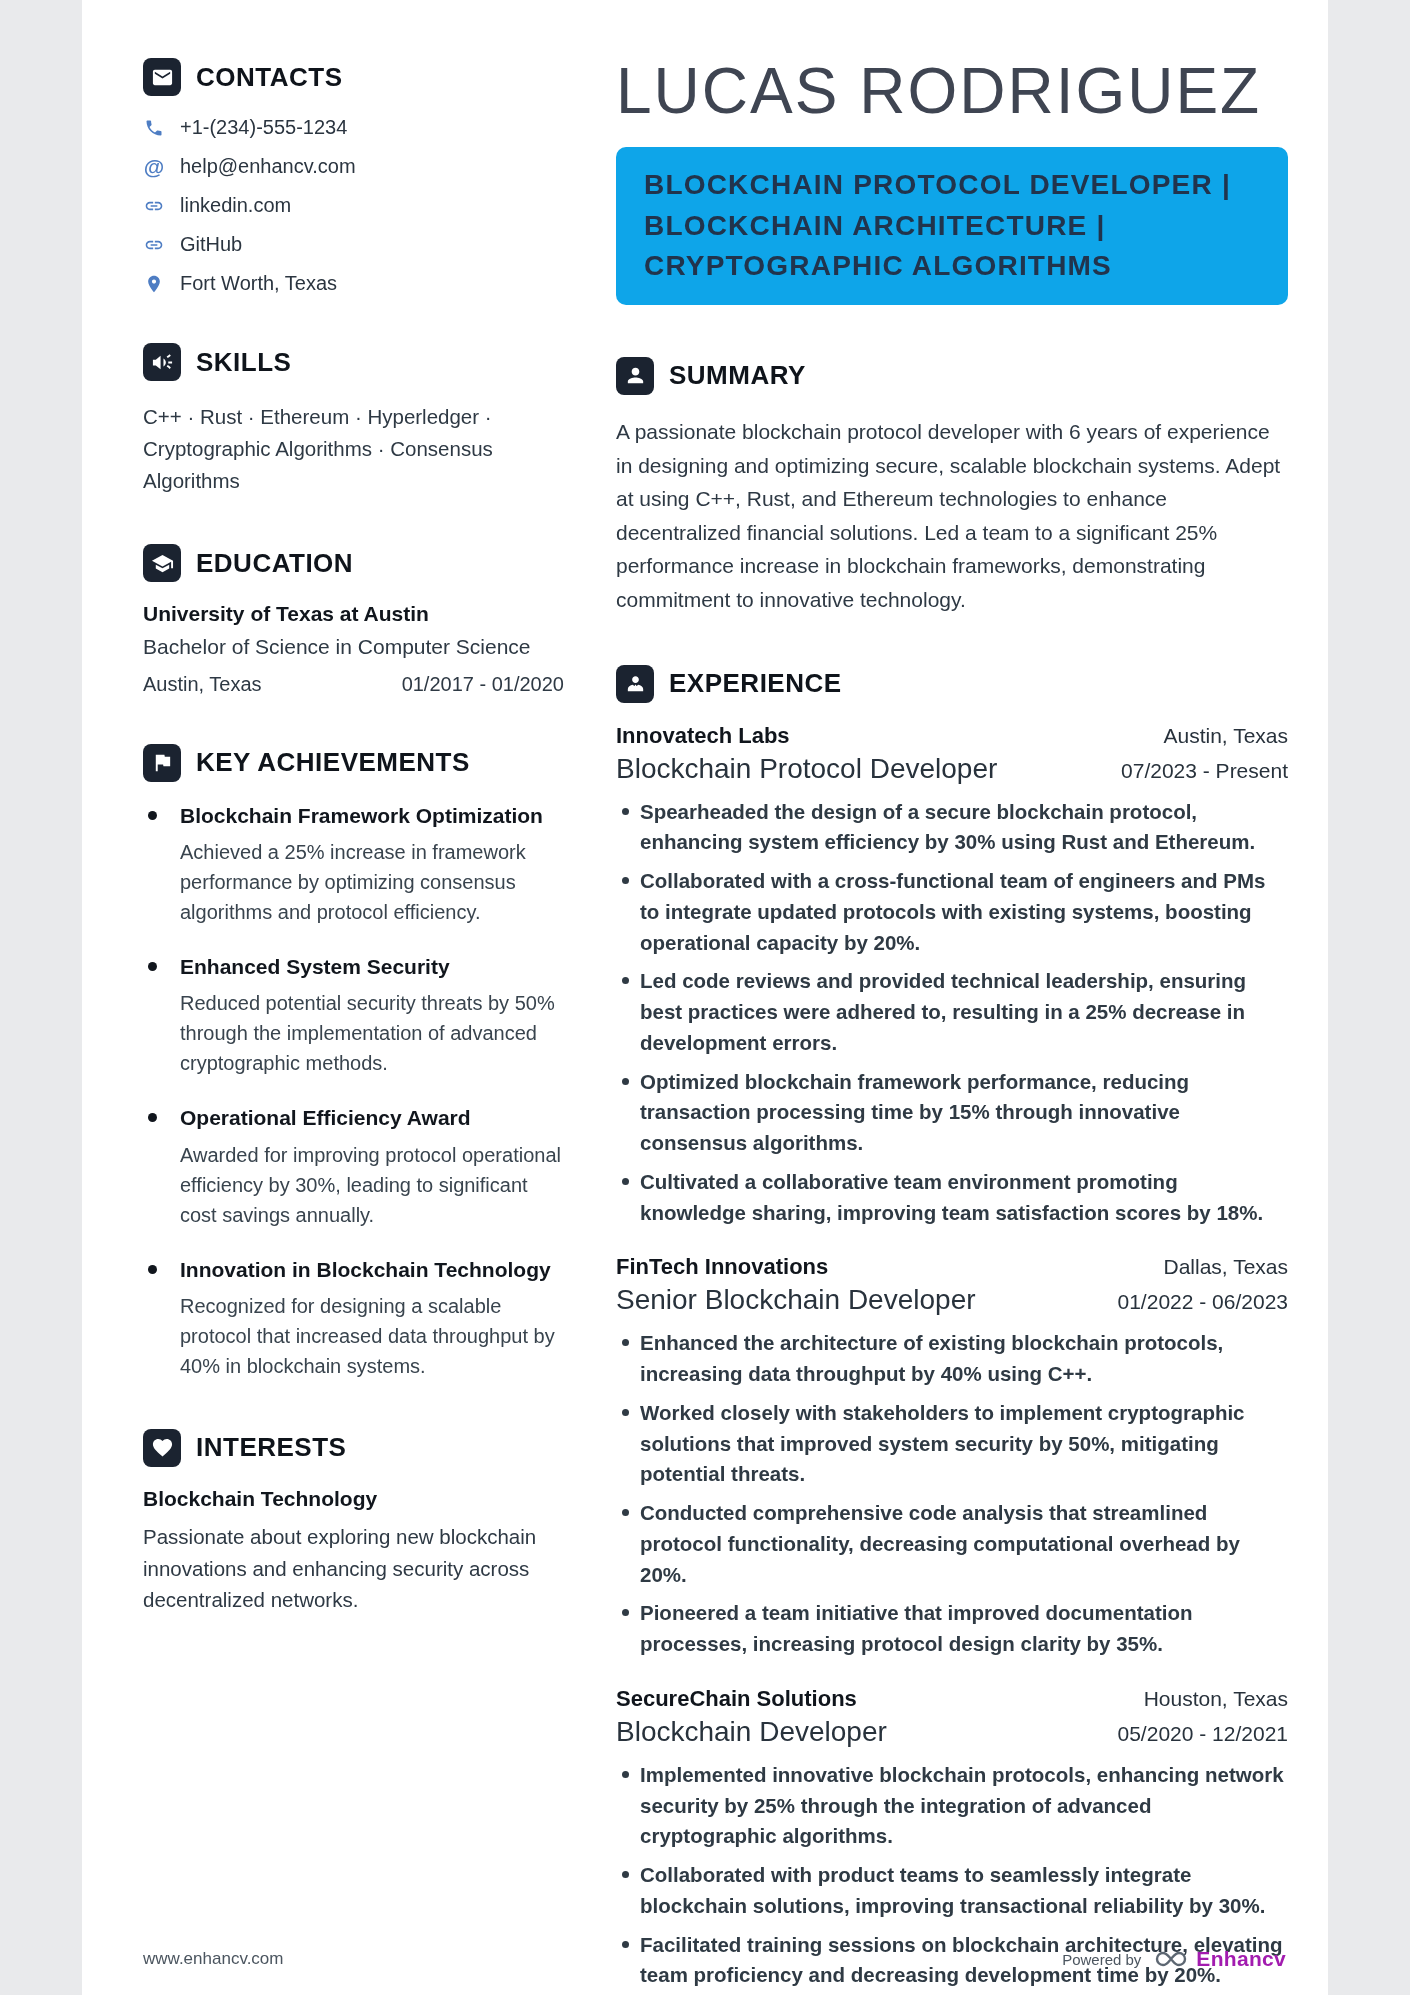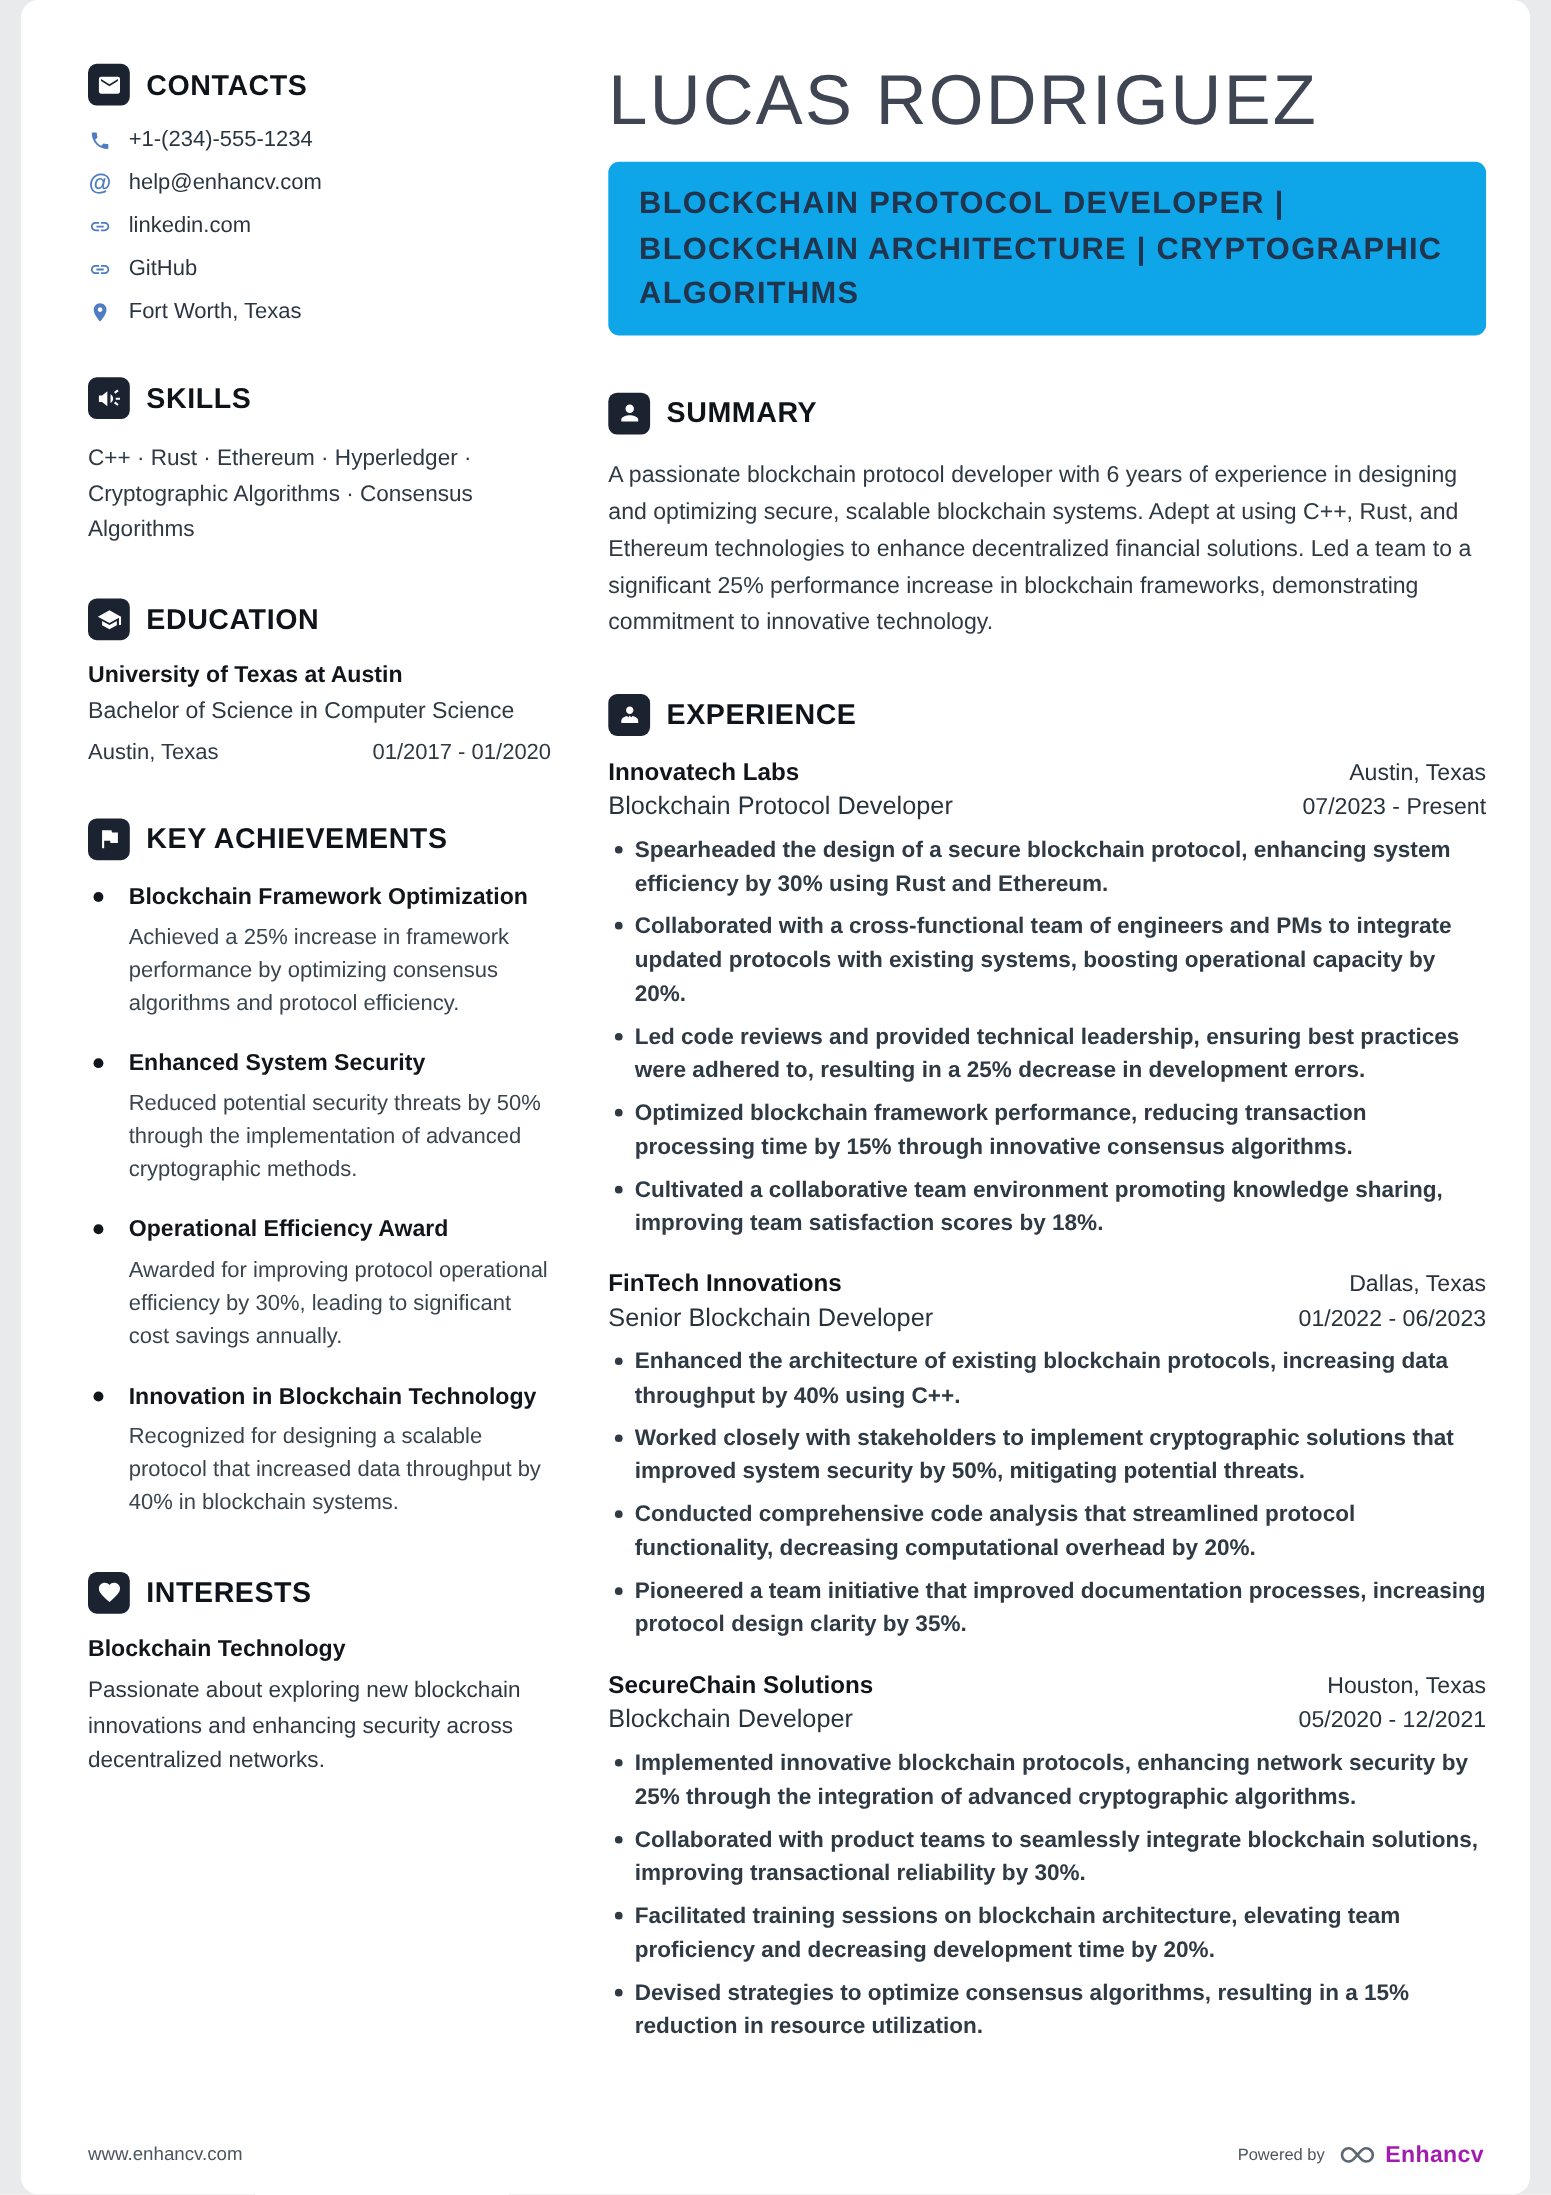--- a/index.html
+++ b/index.html
@@ -1,26 +1,25 @@
 <!DOCTYPE html>
 <html><head>
 <meta charset="utf-8">
 <style>
   * { box-sizing: border-box; }
   html, body { margin: 0; padding: 0; background: #e9eaec; }
   body { font-family: "Liberation Sans", "DejaVu Sans", sans-serif; color: #333e48; }
 
   .page {
     position: relative;
-    width: 1372px;
+    width: 1246px;
     height: 1995px;
     margin: 0 auto;
     background: #ffffff;
     overflow: hidden;
-    border-radius: 16px;
   }
 
   .columns {
     display: flex;
     padding: 58px 40px 0 61px;
     gap: 52px;
   }
   .left  { width: 421px; flex: none; }
   .right { flex: 1; min-width: 0; }
 
@@ -75,21 +74,21 @@
     line-height: 1.45;
     margin-bottom: 52px;
   }
 
   .summary-text { font-size: 21px; line-height: 1.6; color: #2e3944; }
 
   
   .job { margin-bottom: 26px; }
   .job-row { display: flex; justify-content: space-between; align-items: baseline; gap: 20px; }
   .company { margin: 0; font-size: 22px; font-weight: 700; color: #10151c; }
-  .job-title { font-size: 23px; color: #28323c; }
+  .job-title { font-size: 28px; color: #28323c; }
   .meta { font-size: 21px; color: #28323c; white-space: nowrap; }
   .job-row + .job-row { margin-top: 4px; }
 
   .bullets { list-style: none; margin: 12px 0 0 0; padding: 0; font-weight: bold; }
   .bullets li {
     position: relative; padding-left: 24px; margin-bottom: 8px;
     font-size: 20.5px; line-height: 1.5; color: #2f3a44;
   }
   .bullets li::before {
     content: ""; position: absolute; left: 6px; top: 11px;

